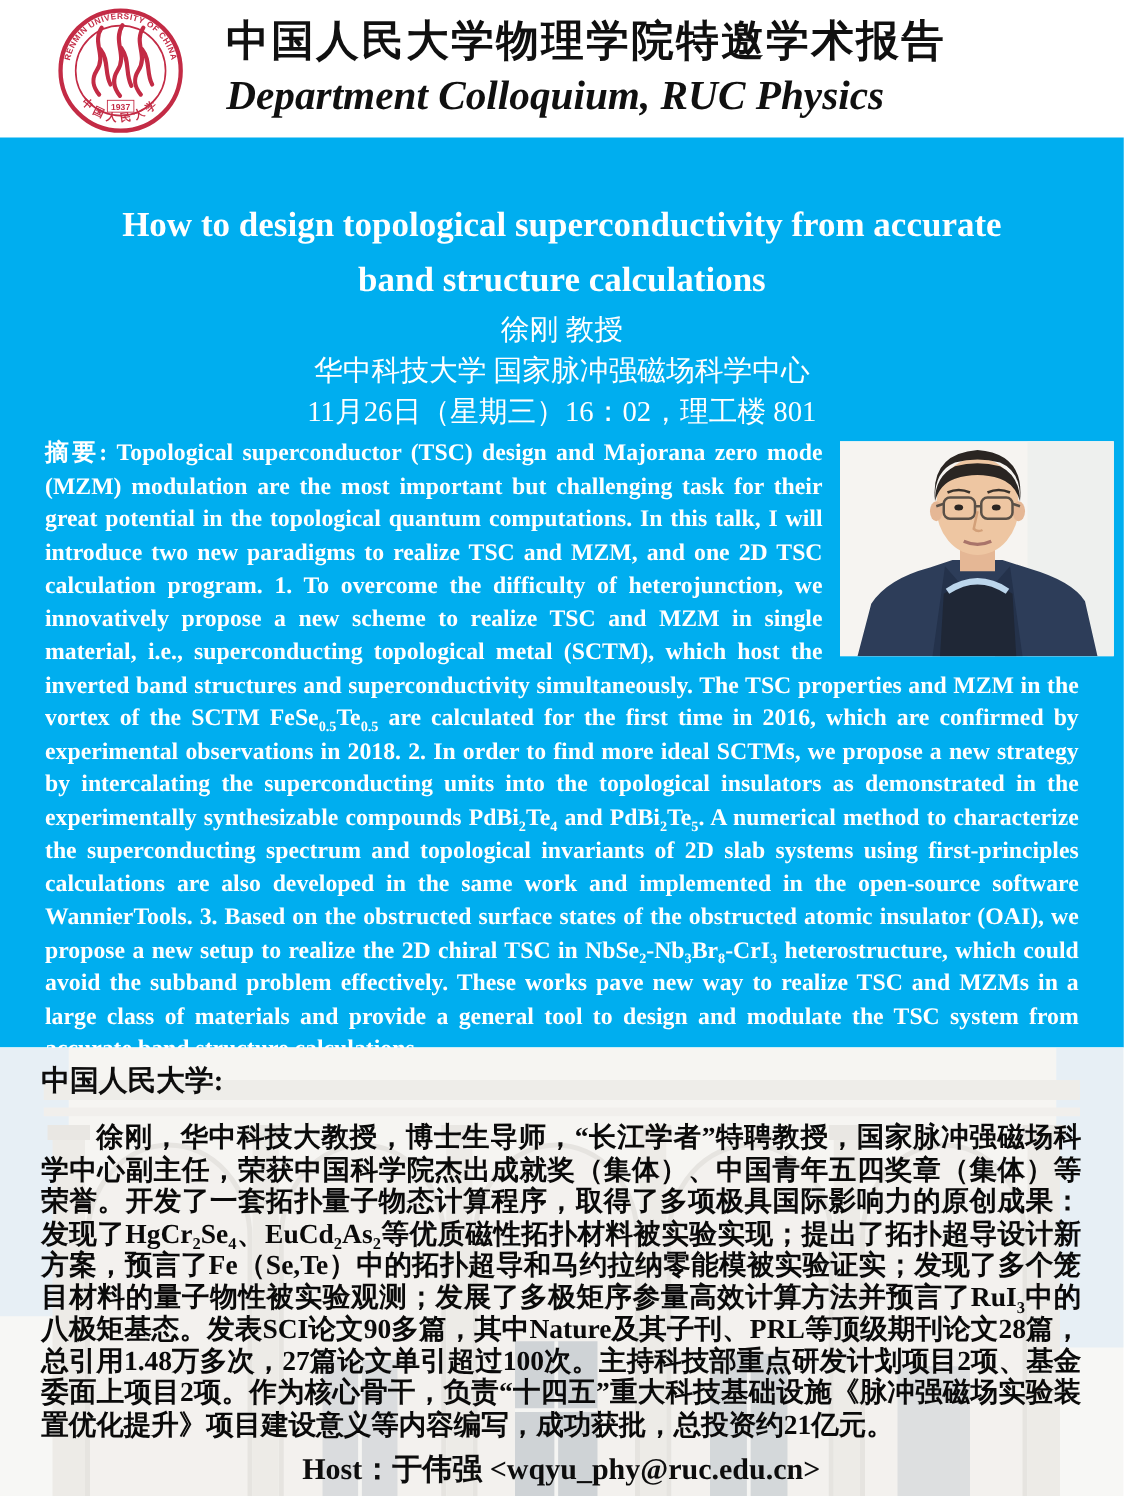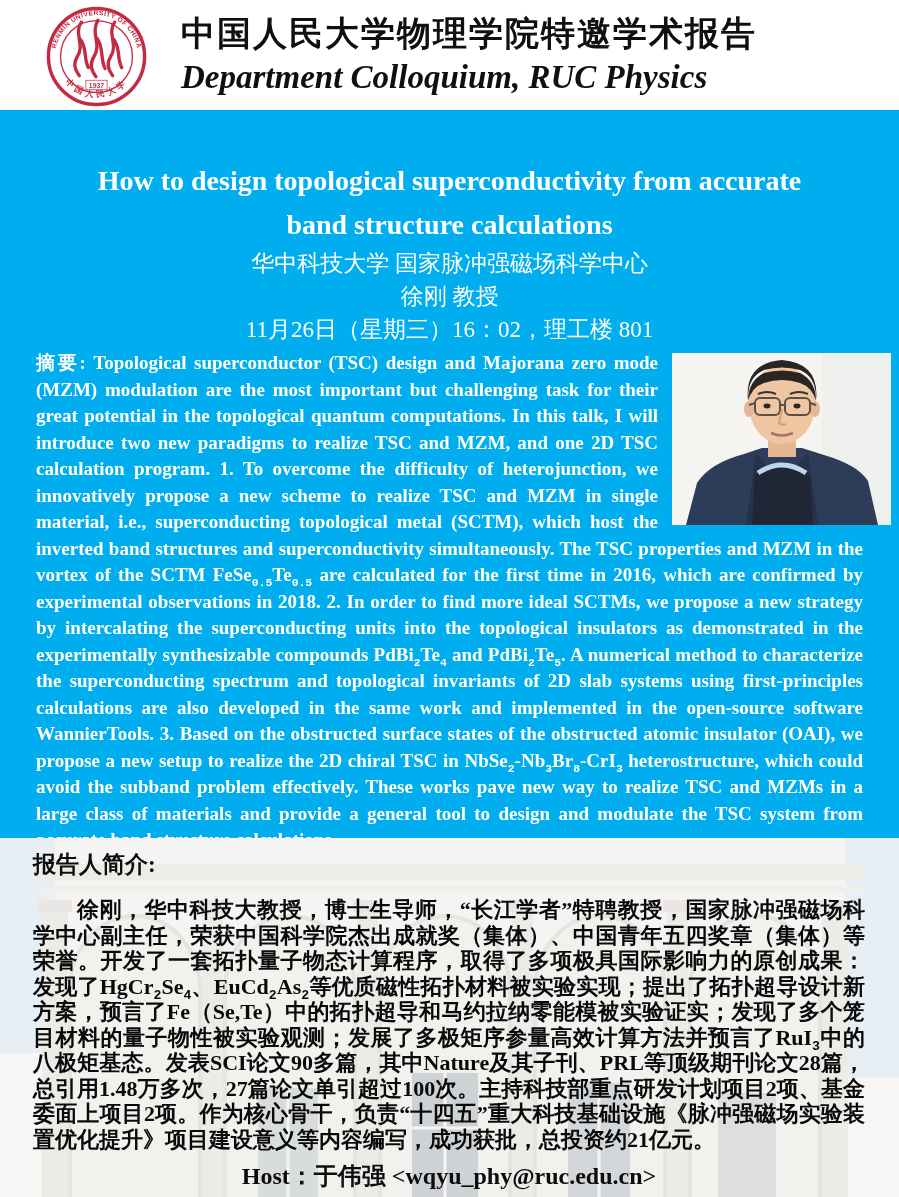--- a/index.html
+++ b/index.html
@@ -41,21 +41,21 @@
   .abstract{ padding:0 36px;margin-top:4px; }
   .photo-float{
     float:right;width:219px;height:172px;
     margin:3px -28px 8px 14px;background:#fff;
   }
   .photo-float svg{display:block;width:219px;height:172px;}
   .abstract-par{
     font-size:19px;font-weight:bold;line-height:26.5px;
     text-align:justify;color:#fff;
   }
-  sub{font-size:0.6em;line-height:0;font-family:Liberation Mono, monospace;}
+  sub{font-size:0.6em;line-height:0;}
 
   
   .bio{position:relative;height:359px;overflow:hidden;background:#fff;}
   .bio-bg{position:absolute;left:0;top:0;width:899px;height:359px;}
   .bio-inner{position:relative;padding:10px 34px 0 33px;}
   .bio-heading{font-size:23px;font-weight:bold;line-height:34px;}
   .bio-par{
     font-size:22px;font-weight:bold;line-height:25.5px;
     text-align:justify;text-indent:2em;margin-top:15px;color:#0a0a0a;
   }
@@ -97,22 +97,22 @@
       <div class="title-cn">中国人民大学物理学院特邀学术报告</div>
       <div class="title-en">Department Colloquium, RUC Physics</div>
     </div>
   </div>
 
   <div class="banner">
     <div class="talk-title">
       <div>How to design topological superconductivity from accurate</div>
       <div>band structure calculations</div>
     </div>
+    <div class="banner-line">徐刚 教授</div>
     <div class="banner-line">华中科技大学 国家脉冲强磁场科学中心</div>
-    <div class="banner-line">徐刚 教授</div>
     <div class="banner-line">11月26日（星期三）16：02，理工楼 801</div>
 
     <div class="abstract">
       <div class="photo-float">
         <svg viewBox="0 0 219 172">
           <rect width="219" height="172" fill="#f6f4f1"></rect>
           <rect x="150" y="0" width="69" height="172" fill="#eef0ee"></rect>
 
           <path d="M14,172 L25,130 Q38,110 72,101 L90,95 L130,95 L152,102 Q186,112 196,128 L206,172 Z" fill="#2d3d59"></path>
           <path d="M84,100 L74,172 L96,172 L98,116 Z" fill="#24324b"></path>
@@ -195,19 +195,19 @@
         <rect x="718" y="255" width="58" height="104" fill="#aeb3b5"></rect>
         <g stroke="#e8e6e2" stroke-width="3">
           <path d="M445,235 L445,359 M412,290 L478,290"></path>
           <path d="M288,250 L288,359"></path>
           <path d="M599,245 L599,359"></path>
         </g>
       </g>
     </svg>
 
     <div class="bio-inner">
-      <div class="bio-heading">报告人简介:</div>
+      <div class="bio-heading">中国人民大学:</div>
       <p class="bio-par">徐刚，华中科技大教授，博士生导师，“长江学者”特聘教授，国家脉冲强磁场科学中心副主任，荣获中国科学院杰出成就奖（集体）、中国青年五四奖章（集体）等荣誉。开发了一套拓扑量子物态计算程序，取得了多项极具国际影响力的原创成果：发现了HgCr<sub>2</sub>Se<sub>4</sub>、EuCd<sub>2</sub>As<sub>2</sub>等优质磁性拓扑材料被实验实现；提出了拓扑超导设计新方案，预言了Fe（Se,Te）中的拓扑超导和马约拉纳零能模被实验证实；发现了多个笼目材料的量子物性被实验观测；发展了多极矩序参量高效计算方法并预言了RuI<sub>3</sub>中的八极矩基态。发表SCI论文90多篇，其中Nature及其子刊、PRL等顶级期刊论文28篇，总引用1.48万多次，27篇论文单引超过100次。主持科技部重点研发计划项目2项、基金委面上项目2项。作为核心骨干，负责“十四五”重大科技基础设施《脉冲强磁场实验装置优化提升》项目建设意义等内容编写，成功获批，总投资约21亿元。</p>
       <div class="host-line"><span>Host：</span><span>于伟强 &lt;wqyu_phy@ruc.edu.cn&gt;</span></div>
     </div>
   </div>
 
 </div>
 
 </body></html>

